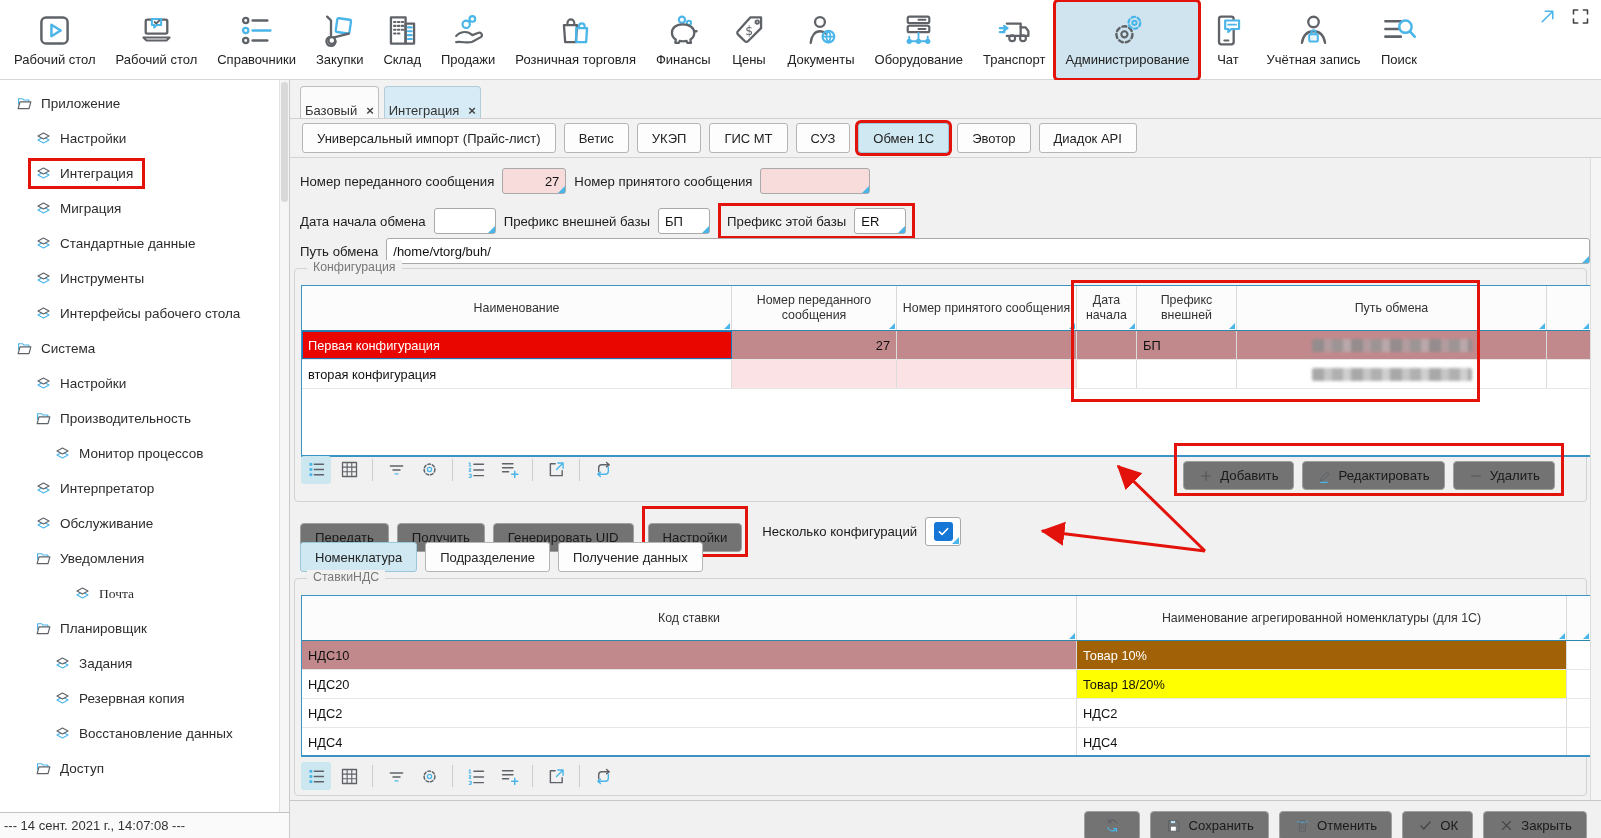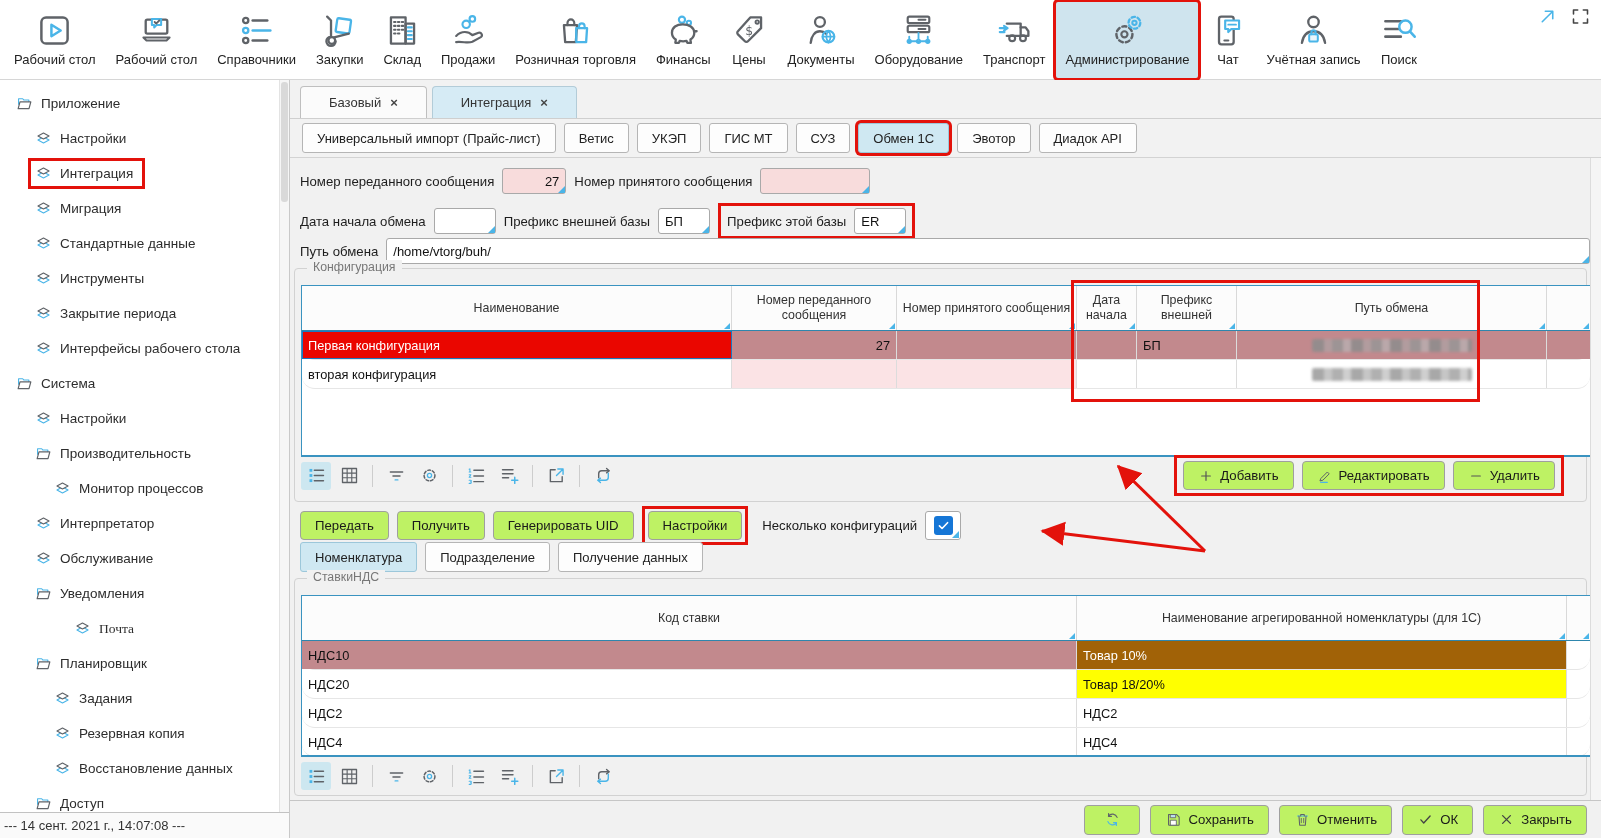--- a/index.html
+++ b/index.html
@@ -27,21 +27,21 @@
   .nav-label{font-size:13.5px;color:#2d2d2d;white-space:nowrap;}
   .nav-inner.ann{box-shadow:0 0 0 3px var(--ann);}
   .side-scroll{position:absolute;right:0;top:0;bottom:25px;width:9px;background:#f6f6f6;border-left:1px solid #e3e3e3;}
   .side-thumb{position:absolute;top:2px;left:1px;right:1px;height:120px;background:#d9d9d9;border-radius:3px;}
   .statusbar{position:absolute;left:0;right:0;bottom:0;height:25px;border-top:1px solid #c2c2c2;background:#fafafa;
     display:flex;align-items:center;padding-left:4px;font-size:13px;color:#333;}
 
   
   .doc-tabs{position:absolute;left:290px;top:80px;right:0;height:39px;background:#f2f2f2;border-bottom:1px solid #cfcfcf;
     display:flex;align-items:flex-end;padding-left:10px;box-sizing:border-box;}
-  .dtab{display:inline-flex;align-items:center;gap:9px;height:31px;padding:0 28px;margin-right:5px;
+  .dtab{display:inline-flex;align-items:flex-end;gap:9px;height:31px;padding:0 4px;margin-right:5px;
     border:1px solid #bfbfbf;border-bottom:none;border-radius:4px 4px 0 0;background:#fbfbfb;font-size:13px;color:#333;}
   .dtab.active{background:#d6ebf5;border-color:#b3ccd8;}
   .dtab-x{font-size:13px;color:#444;font-weight:bold;cursor:pointer;}
   .win-icons{position:absolute;right:10px;top:6px;display:flex;gap:12px;}
   .win-icons .ic svg{width:21px;height:21px}
 
   .module-tabs{position:absolute;left:290px;top:119px;right:0;height:39px;background:#f2f2f2;border-bottom:1px solid #d3d3d3;
     display:flex;align-items:center;gap:8px;padding-left:12px;box-sizing:border-box;}
   .mtab{height:30px;padding:0 14px;border:1px solid #b5b5b5;border-radius:3px;background:#fdfdfd;
     font-size:13px;color:#222;font-family:inherit;}
@@ -69,21 +69,21 @@
   .group.vat{top:420px;height:218px;}
 
   
   .tbl{position:absolute;left:6px;top:16px;width:1290px;background:#fff;border:1px solid #3a93c0;border-bottom-width:2px;box-sizing:border-box;overflow:hidden;}
   .cfg-tbl{height:172px;}
   .vat-tbl{height:162px;}
   .thead{display:flex;min-height:44px;border-bottom:1px solid #2e86ad;background:#fcfcfc;}
   .th{position:relative;display:flex;align-items:center;justify-content:center;text-align:center;
     font-size:12.4px;color:#333;line-height:1.2;border-right:1px solid #d9d9d9;padding:2px 4px;box-sizing:border-box;}
   .th::after{content:"";position:absolute;right:1px;bottom:1px;border-left:6px solid transparent;border-bottom:6px solid var(--blue);}
-  .trow{display:flex;height:28px;border-bottom:1px solid #e6e6e6;border-radius:13px;}
+  .trow{display:flex;height:28px;border-bottom:1px solid #e6e6e6;}
   .td{display:flex;align-items:center;padding:0 6px;font-size:12.8px;color:#111;border-right:1px solid #dcdcdc;
     overflow:hidden;white-space:nowrap;box-sizing:border-box;}
   .td.num{justify-content:flex-end;}
   .cc0{width:430px}.cc1{width:165px}.cc2{width:180px}.cc3{width:60px}.cc4{width:100px}.cc5{width:310px}.cc6{flex:1;border-right:none}
   .vc0{width:775px}.vc1{width:490px}.vc2{flex:1;border-right:none}
   .td.sel{background:#ea0600;color:#fff;outline:1px solid #1b78c0;outline-offset:-1px;}
   .td.hl{background:#c2898d;}
   .td.pale{background:#fbe3e5;}
   .td.olive{background:#a16207;color:#fff;}
   .td.yellow{background:#ffff00;}
@@ -94,22 +94,22 @@
   
   .strip-row{position:absolute;left:6px;right:6px;bottom:5px;display:flex;justify-content:space-between;align-items:center;}
   .tstrip{display:flex;align-items:center;gap:3px;}
   .titem{width:30px;height:28px;display:grid;place-items:center;border:none;background:transparent;border-radius:3px;padding:0;}
   .titem .ic svg{width:21px;height:21px}
   .titem.active{background:#cde7f0;}
   .tsep{width:1px;height:22px;background:#cdcdcd;margin:0 5px;}
   .vat .tstrip{position:absolute;left:6px;bottom:5px;}
 
   
-  .btn{height:29px;padding:0 14px;border:1px solid #9f9f9f;border-radius:4px;background:#bef264;
-    font:13.2px "Liberation Sans","DejaVu Sans",sans-serif;color:#1a1a1a;display:inline-flex;align-items:center;gap:6px;white-space:nowrap;}
+  .btn{height:29px;padding:0 14px;border:1px solid #9f9f9f;border-radius:4px;background:#737373;
+    font:13.2px "Liberation Sans","DejaVu Sans",sans-serif;color:#1a1a1a;display:inline-flex;align-items:center;gap:6px;white-space:nowrap;margin-top:12px;}
   .btn .ic svg{width:16px;height:16px}
   .ann-wrap{display:inline-flex;gap:8px;border:3px solid var(--ann);padding:3px 6px;}
   .row-actions{margin-right:16px;}
   .ann-small{display:inline-flex;border:3px solid var(--ann);padding:2px 3px;}
 
   .multi-label{font-size:13.2px;margin-left:6px;white-space:nowrap;}
   .cb-fld{position:relative;width:34px;height:27px;background:#fff;border:1px solid #a9a9a9;border-radius:3px;display:grid;place-items:center;}
   .cb-fld::after{content:"";position:absolute;right:1px;bottom:1px;border-left:7px solid transparent;border-bottom:7px solid var(--blue);}
   .cbx{width:19px;height:19px;background:#1576d6;border-radius:3px;display:grid;place-items:center;}
   .cbx .ic{display:none}
@@ -375,31 +375,20 @@
         </div>
         <div class="nav-item" style="padding-left: 31px;">
           <span class="nav-inner">
             <span class="ic">
               <svg viewBox="0 0 24 24" fill="none" stroke-linecap="round" stroke-linejoin="round">
                 <path d="M12 10 L19 13.8 12 17.6 5 13.8 z" stroke="#4ab5e8" stroke-width="1.4"></path>
                 <path d="M12 5 L19 8.8 12 12.6 5 8.8 z" fill="#fff" stroke="#5f6368" stroke-width="1.4"></path>
               </svg>
             </span>
             <span class="nav-label">Инструменты</span>
-          </span>
-        </div>
-        <div class="nav-item" style="padding-left: 31px;">
-          <span class="nav-inner">
-            <span class="ic">
-              <svg viewBox="0 0 24 24" fill="none" stroke-linecap="round" stroke-linejoin="round">
-                <path d="M12 10 L19 13.8 12 17.6 5 13.8 z" stroke="#4ab5e8" stroke-width="1.4"></path>
-                <path d="M12 5 L19 8.8 12 12.6 5 8.8 z" fill="#fff" stroke="#5f6368" stroke-width="1.4"></path>
-              </svg>
-            </span>
-            <span class="nav-label">Закрытие периода</span>
           </span>
         </div>
         <div class="nav-item" style="padding-left: 31px;">
           <span class="nav-inner">
             <span class="ic">
               <svg viewBox="0 0 24 24" fill="none" stroke-linecap="round" stroke-linejoin="round">
                 <path d="M12 10 L19 13.8 12 17.6 5 13.8 z" stroke="#4ab5e8" stroke-width="1.4"></path>
                 <path d="M12 5 L19 8.8 12 12.6 5 8.8 z" fill="#fff" stroke="#5f6368" stroke-width="1.4"></path>
               </svg>
             </span>

